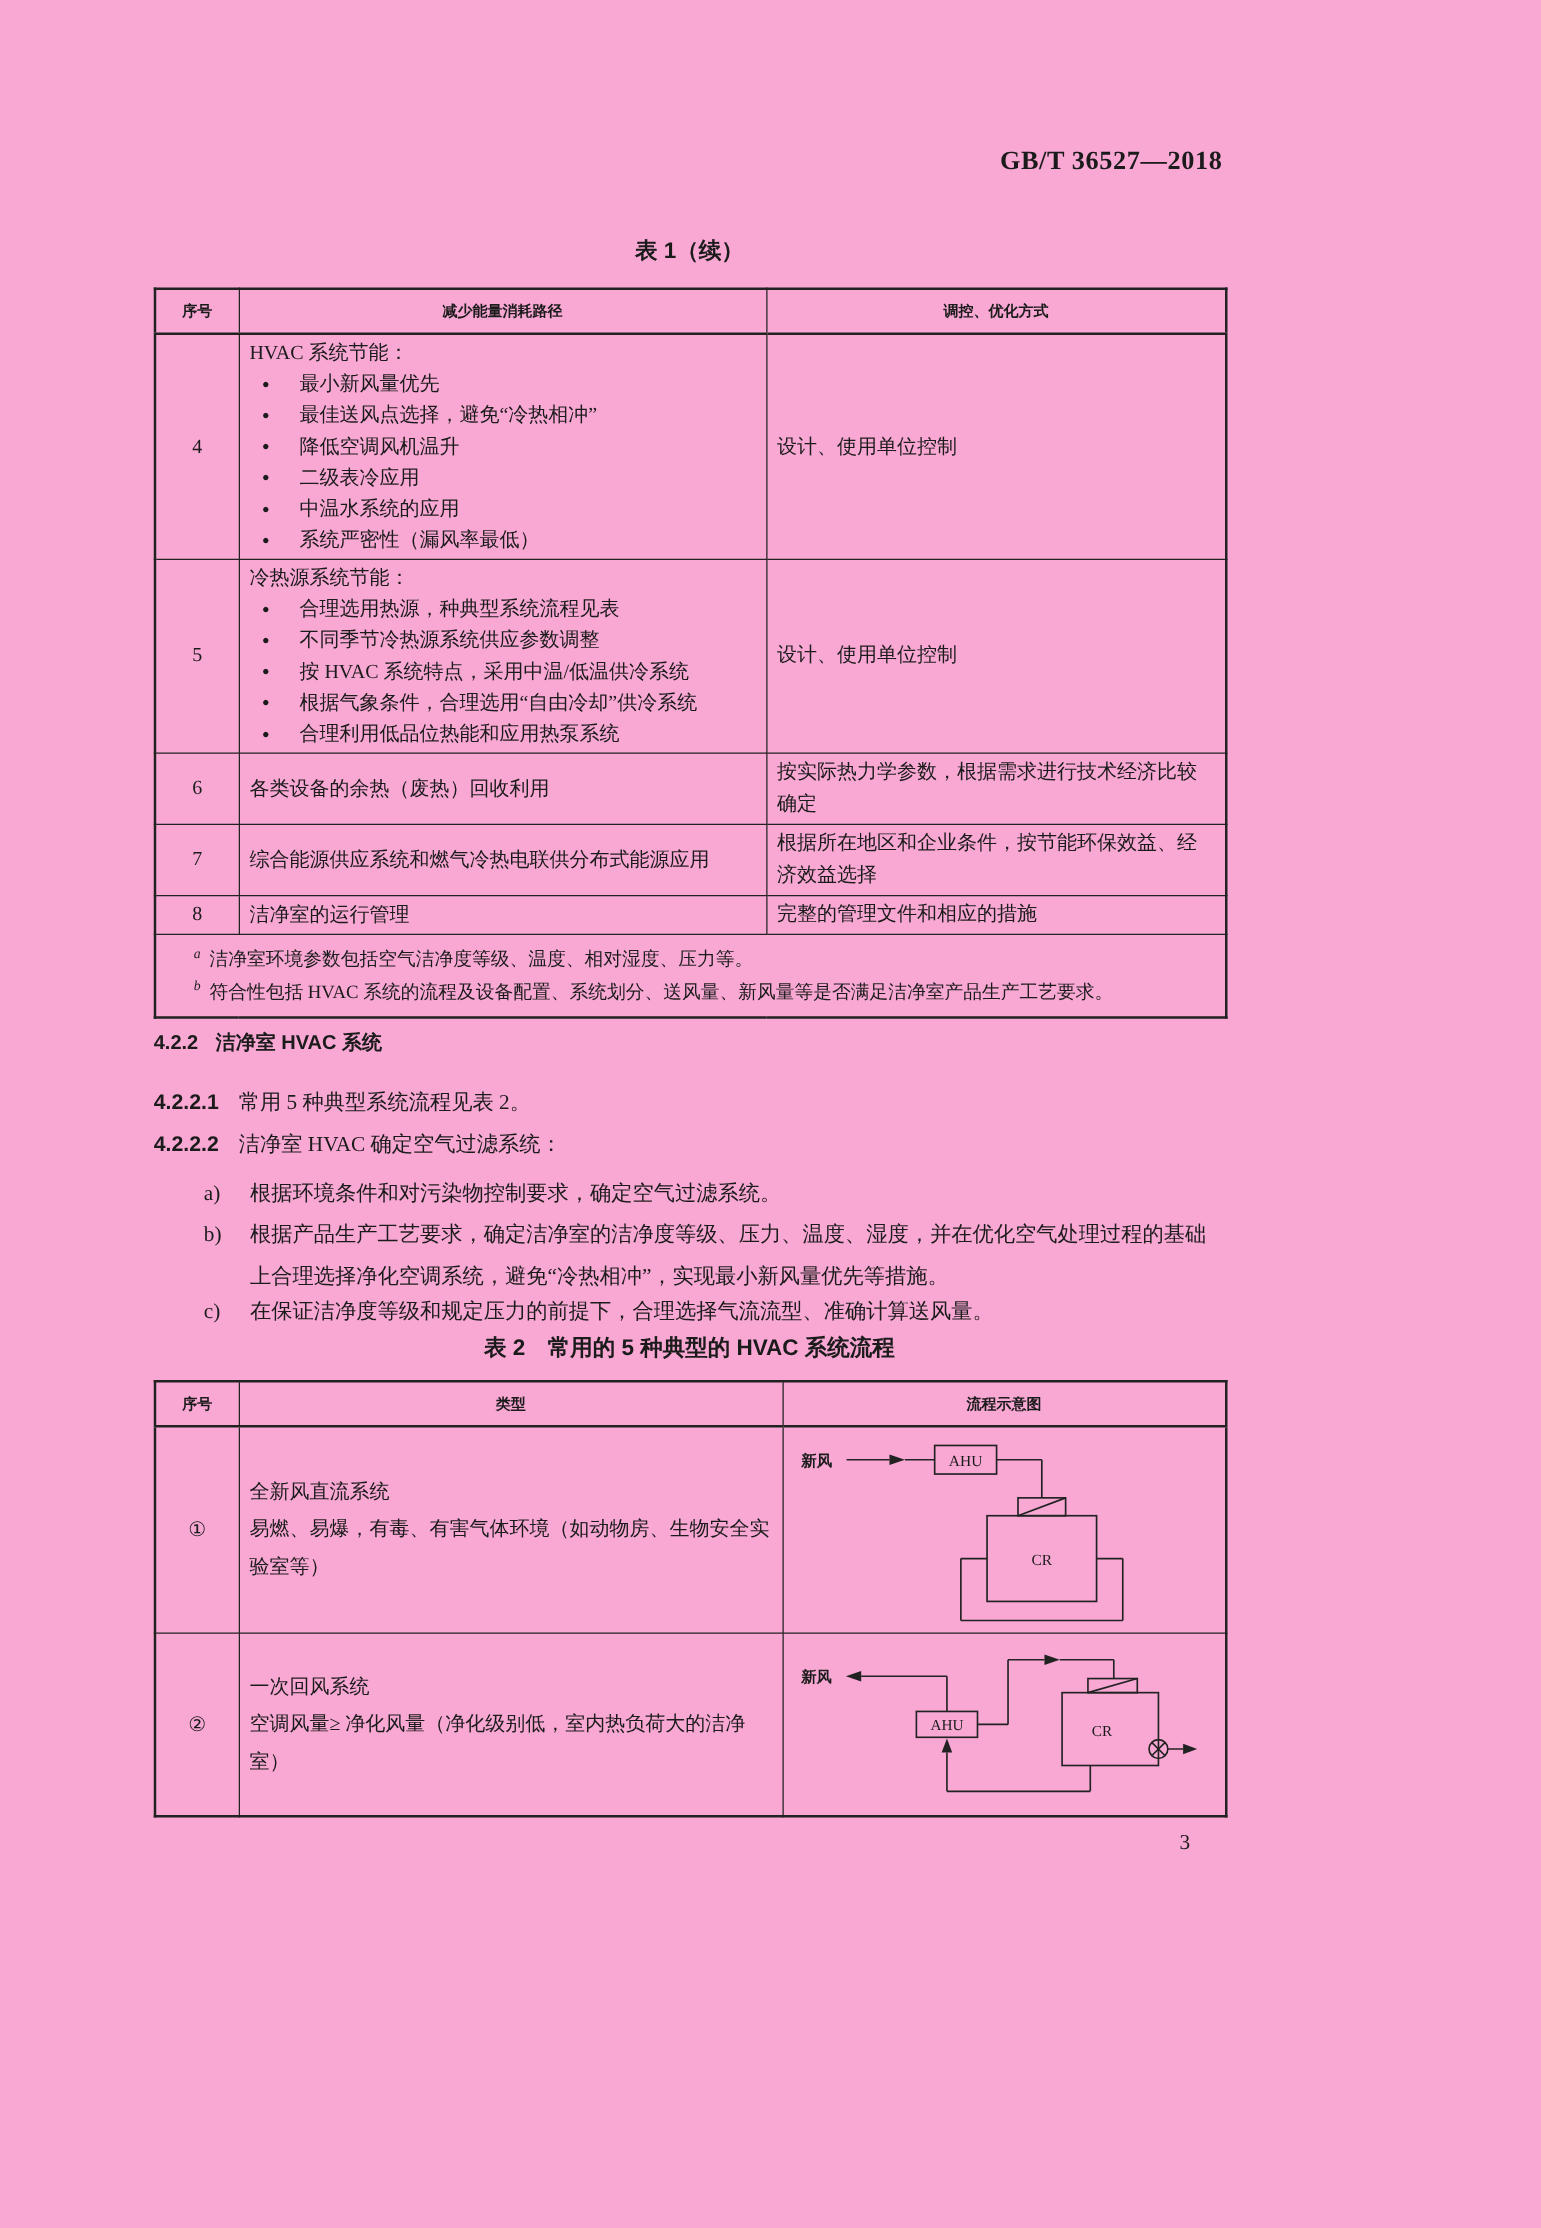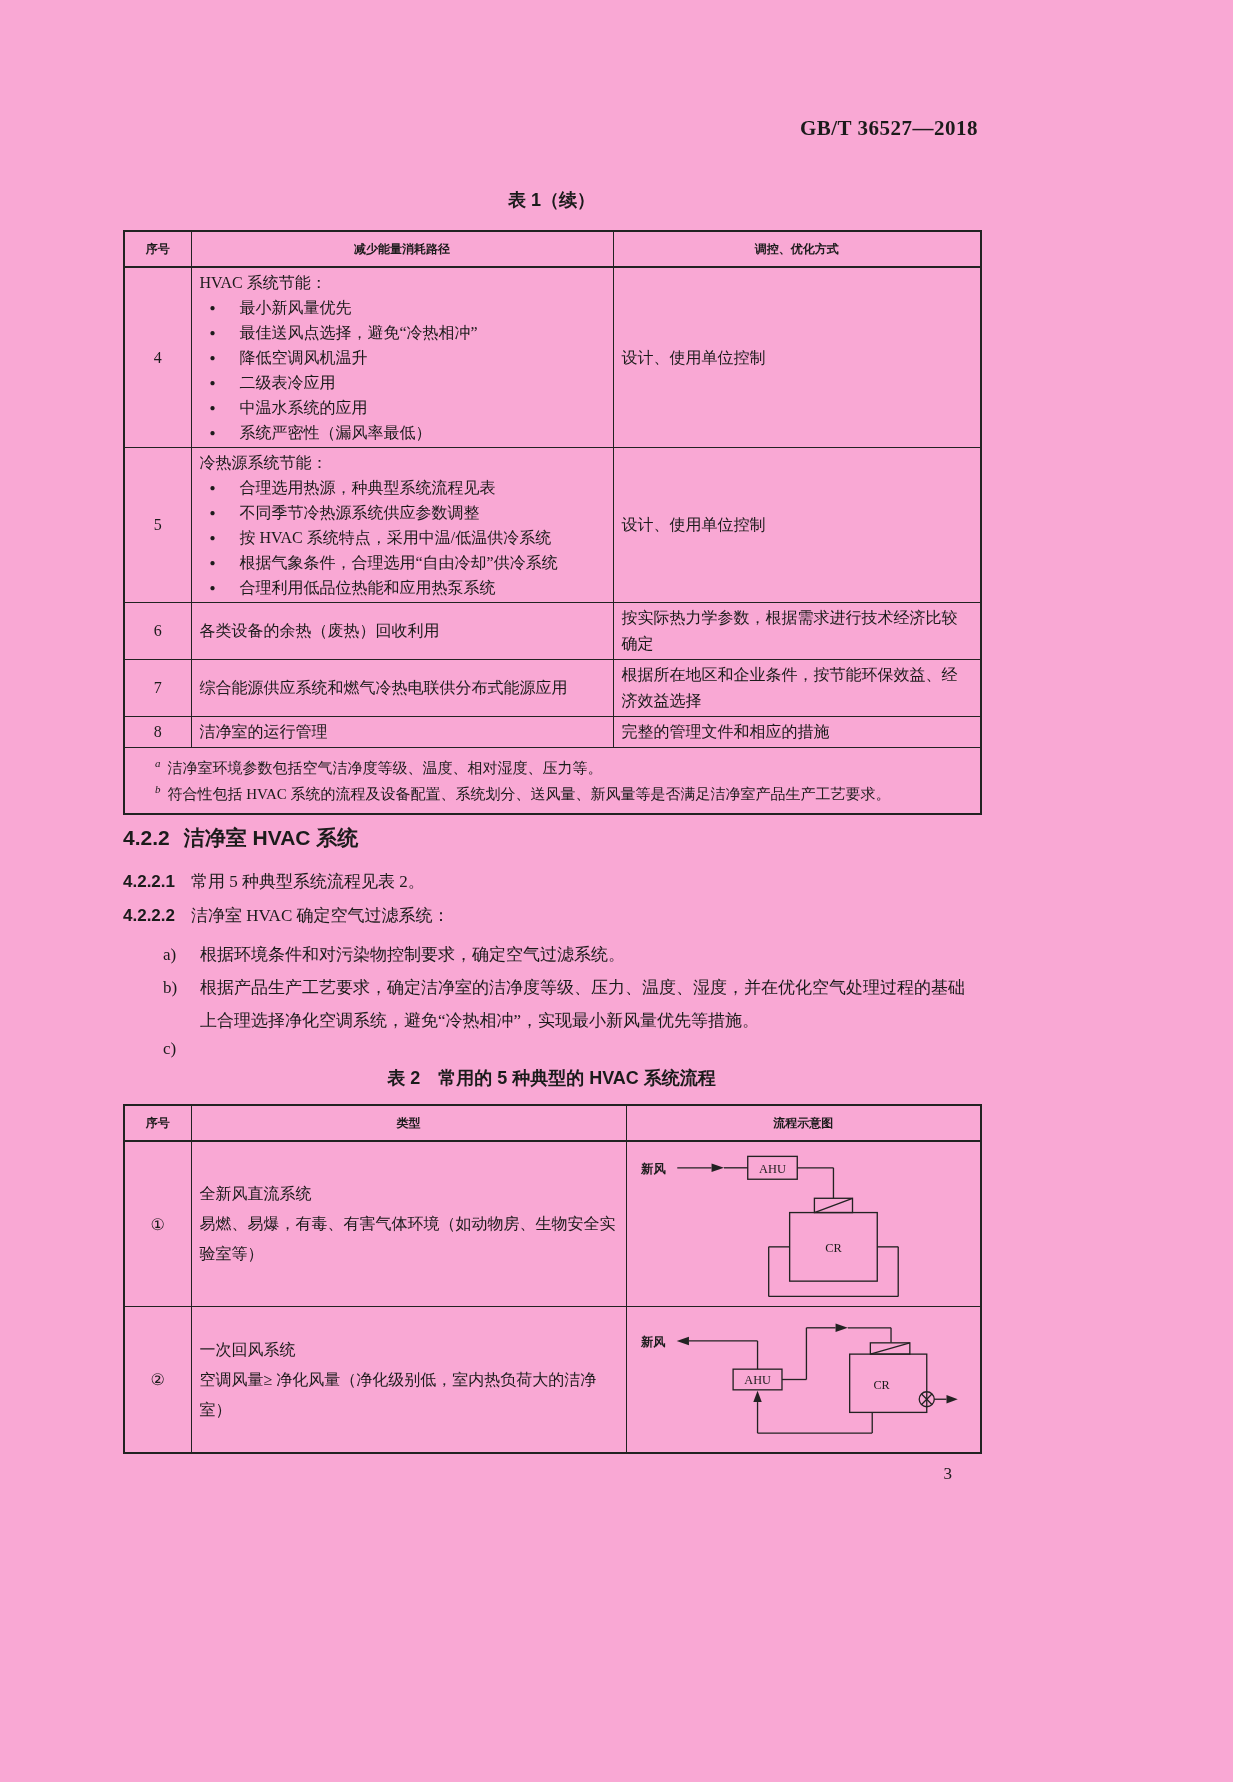--- a/index.html
+++ b/index.html
@@ -43,21 +43,21 @@
   ul.blist li{position:relative;padding-left:40px;line-height:25px;}
   ul.blist li::before{content:"●";position:absolute;left:10px;top:0;
     font-size:10px;line-height:25px;}
 
   tr.fnrow td{height:48px;padding:5px 10px 8px 30px;border-top:1px solid #222;}
   .fn{font-size:15px;line-height:21px;}
   .fn sup{font-size:11px;margin-right:7px;font-style:italic;}
 
   .sec{position:absolute;left:0;font-size:17px;}
   .sec .hnum{font-weight:bold;margin-right:16px;font-family:"Liberation Sans","DejaVu Sans",sans-serif;}
-  .h422{top:824px;font-weight:bold;font-size:21px;
+  .h422{top:824px;font-weight:bold;font-size:16px;
     font-family:"Liberation Sans","DejaVu Sans",sans-serif;}
   .h422 .hnum{margin-right:14px;}
   .p4221{top:870px;}
   .p4222{top:904px;}
   .list-item{position:absolute;left:0;width:100%;padding-left:77px;
     box-sizing:border-box;font-size:17px;line-height:33px;}
   .list-item .lbl{position:absolute;left:40px;}
   .item-a{top:938px;}
   .item-b{top:971px;}
   .item-c{top:1032px;}
@@ -161,21 +161,21 @@
     <div class="sec p4222">
       <span class="hnum">4.2.2.2</span><span>洁净室 HVAC 确定空气过滤系统：</span>
     </div>
     <div class="list-item item-a">
       <span class="lbl">a)</span><span>根据环境条件和对污染物控制要求，确定空气过滤系统。</span>
     </div>
     <div class="list-item item-b">
       <span class="lbl">b)</span><span>根据产品生产工艺要求，确定洁净室的洁净度等级、压力、温度、湿度，并在优化空气处理过程的基础上合理选择净化空调系统，避免“冷热相冲”，实现最小新风量优先等措施。</span>
     </div>
     <div class="list-item item-c">
-      <span class="lbl">c)</span>
+      <span class="lbl">c)</span><span>在保证洁净度等级和规定压力的前提下，合理选择气流流型、准确计算送风量。</span>
     </div>
 
     <div class="tbl-title t2-title">表 2　常用的 5 种典型的 HVAC 系统流程</div>
 
     <table class="gbtable t2">
       <colgroup>
           <col style="width:67px">
           <col style="width:435px">
           <col style="width:355px">
         </colgroup>

